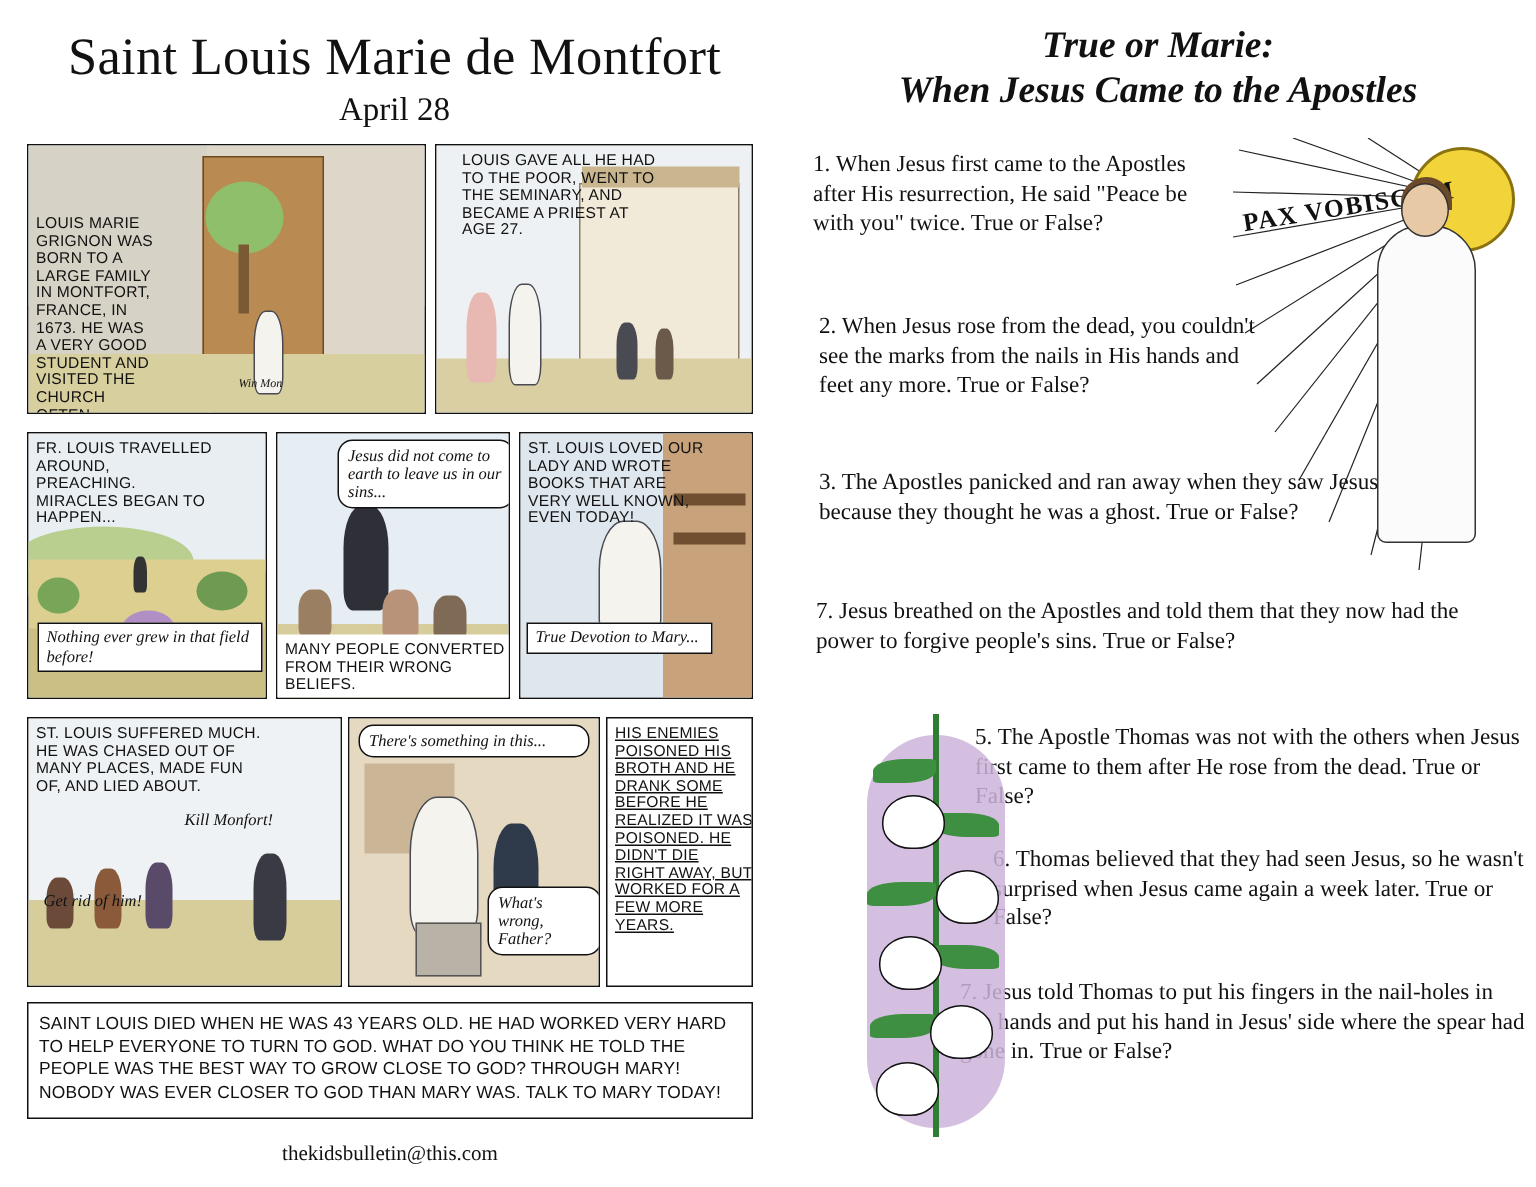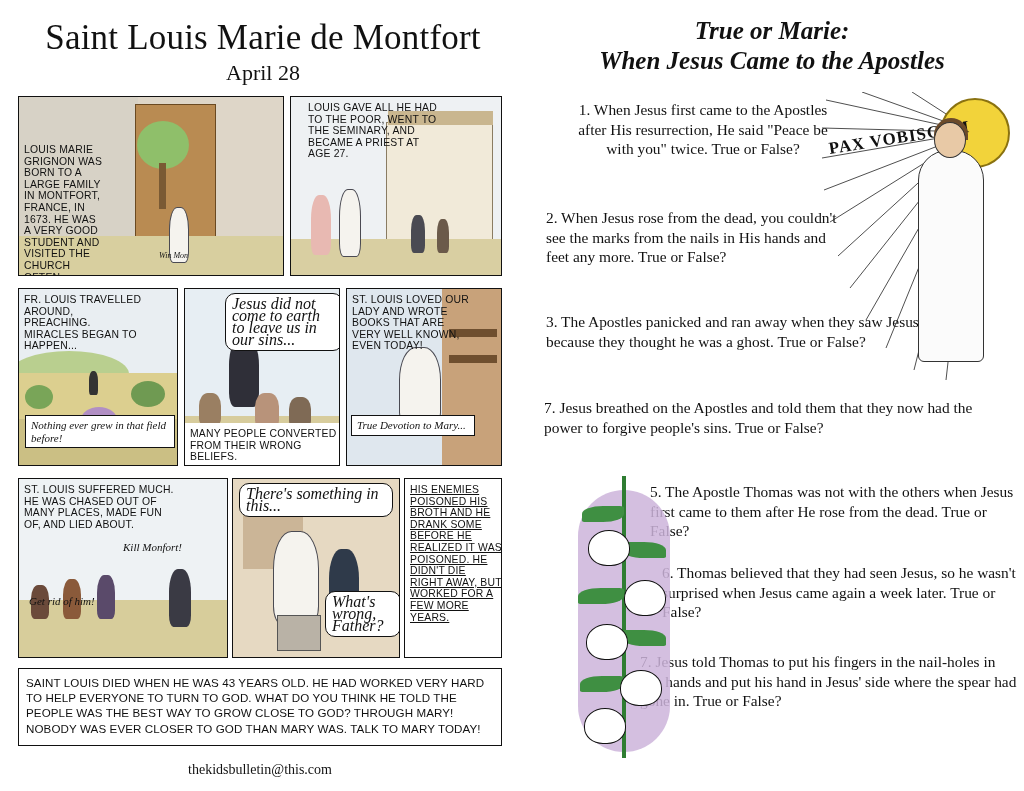--- a/index.html
+++ b/index.html
@@ -63,21 +63,21 @@
   .figure.pink{background:#e8b9b2;}
   .hill{position:absolute;border-radius:50% 50% 0 0;background:#b9cf8f;}
   .purple{position:absolute;background:#b18fc4;border-radius:50%;}
 
   .bubble{
     position:absolute;
     background:#fff;
     border:1.4px solid #111;
     border-radius:10px;
     font-family:"Liberation Serif", serif;
-    font-size:16px;
+    font-size:11px;
     line-height:12px;
     padding:4px 6px;
     z-index:4;
   }
   .bubble.italic{font-style:italic;}
   .caption{
     position:absolute;
     background:#fff;
     border:1.3px solid #111;
     font-size:11px;
@@ -293,21 +293,21 @@
           <line x1="152" y1="40" x2="90" y2="0"></line>
         </g>
       </svg>
       <div class="halo"></div>
       <div class="pax">PAX VOBISCUM</div>
       <div class="robe"></div>
       <div class="hairj"></div>
       <div class="head"></div>
     </div>
 
-    <div class="q" style="left:53px;top:100px;width:260px;text-align:center;">1. When Jesus first came to the Apostles after His resurrection, He said "Peace be with you" twice.  True or False?</div>
+    <div class="q" style="left:22px;top:100px;width:260px;">1. When Jesus first came to the Apostles after His resurrection, He said "Peace be with you" twice.  True or False?</div>
     <div class="q" style="left:26px;top:208px;width:292px;">2. When Jesus rose from the dead, you couldn't see the marks from the nails in His hands and feet any more.  True or False?</div>
     <div class="q" style="left:26px;top:312px;width:378px;">3. The Apostles panicked and ran away when they saw Jesus because they thought he was a ghost.  True or False?</div>
     <div class="q" style="left:24px;top:398px;width:470px;">7. Jesus breathed on the Apostles and told them that they now had the power to forgive people's sins.  True or False?</div>
     <div class="q" style="left:130px;top:482px;width:366px;">5. The Apostle Thomas was not with the others when Jesus first came to them after He rose from the dead.  True or False?</div>
     <div class="q" style="left:142px;top:563px;width:356px;">6. Thomas believed that they had seen Jesus, so he wasn't surprised when Jesus came again a week later.  True or False?</div>
     <div class="q" style="left:120px;top:652px;width:378px;">7. Jesus told Thomas to put his fingers in the nail-holes in His hands and put his hand in Jesus' side where the spear had gone in.  True or False?</div>
 
     <div class="lily">
       <div class="lilybg"></div>
       <div class="stem"></div>

